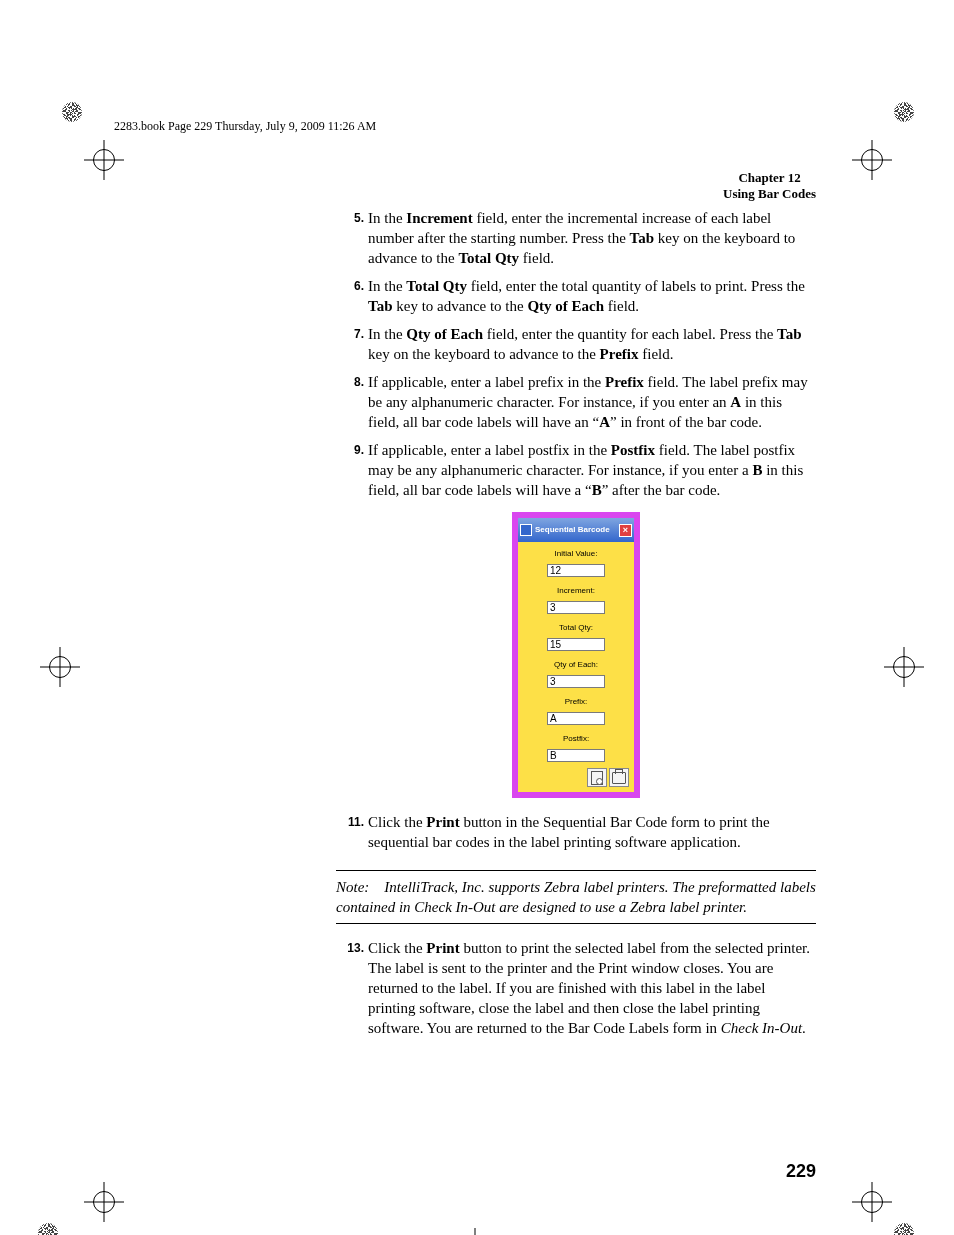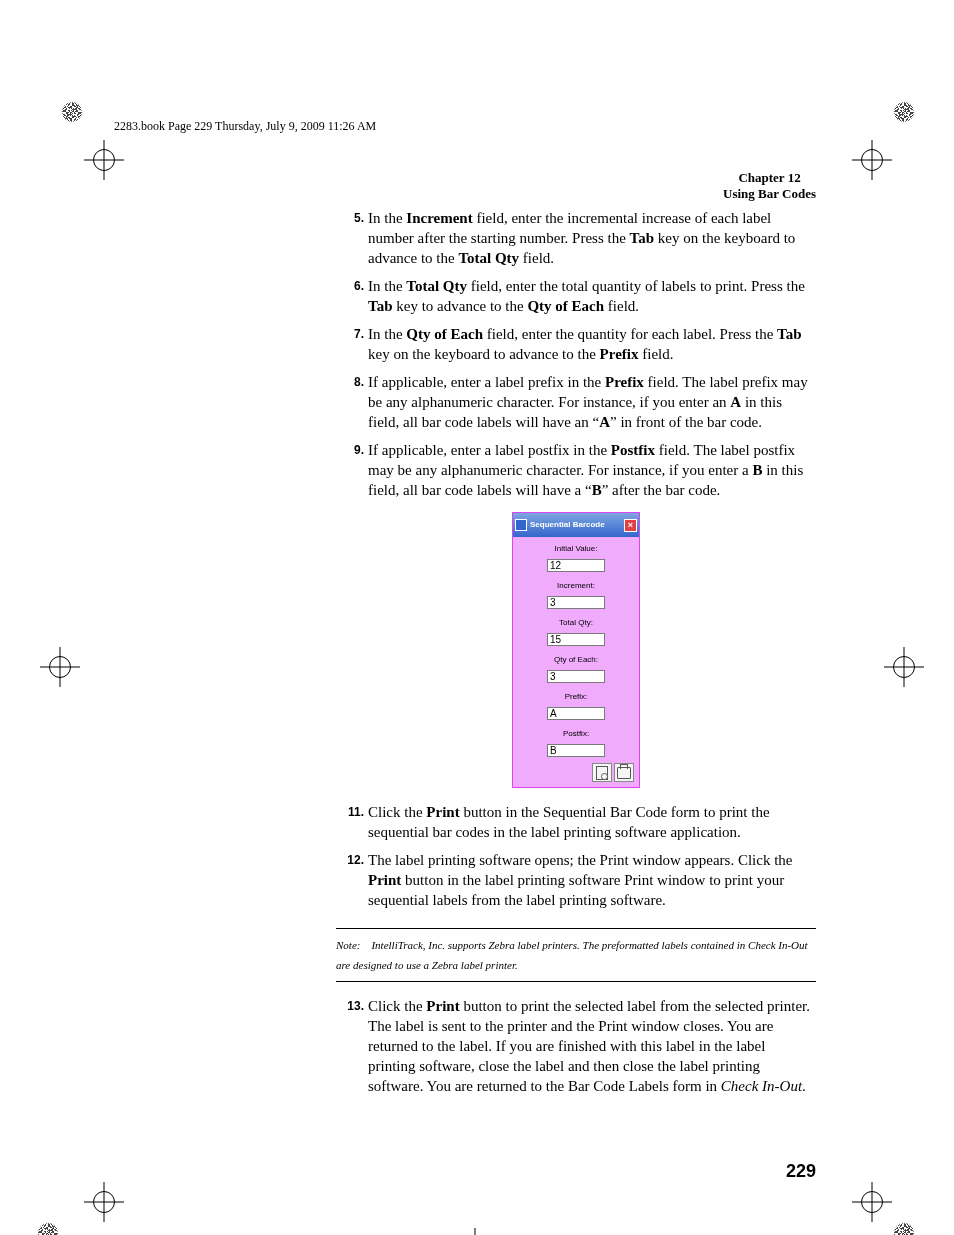--- a/index.html
+++ b/index.html
@@ -52,22 +52,22 @@
     line-height: 20px;
   }
   .step-text {
     flex: 1;
   }
   .dialog-img {
     margin: 12px auto 14px auto;
     width: 128px;
   }
   .dlg {
-    border: 1px solid #d946ef;
-    background: #f0abfc;
+    border: 6px solid #d946ef;
+    background: #fde047;
     font-family: Tahoma, sans-serif;
     font-size: 8px;
   }
   .dlg-title {
     display:flex;
     align-items:center;
     justify-content:space-between;
     background: linear-gradient(to bottom,#7fa5e0,#3366cc);
     color:#fff;
     padding:2px 2px;
@@ -96,21 +96,21 @@
   .dlg-btn {
     width:18px; height:17px; border:1px solid #888; background:#f5f5f5;
     display:flex; align-items:center; justify-content:center;
   }
   .hr {
     border-top:1px solid #000;
     margin: 18px 0 6px 0;
   }
   .note {
     font-style: italic;
-    font-size: 11px;
+    font-size: 15px;
     line-height: 20px;
     margin:0;
   }
   .page-num {
     position:absolute;
     right:138px;
     top:1161px;
     font-family: Arial, Helvetica, sans-serif;
     font-weight:bold;
     font-size:18px;
@@ -253,24 +253,20 @@
             <div class="print-icon"></div>
           </div>
       </div>
     </div>
   </div>
 
   <div class="step">
     <div class="step-num">11.</div>
     <div class="step-text">Click the <b>Print</b> button in the Sequential Bar Code form to print the sequential bar codes in the label printing software application.</div>
   </div>
-  <div class="step">
-    <div class="step-num">12.</div>
-    <div class="step-text">The label printing software opens; the Print window appears. Click the <b>Print</b> button in the label printing software Print window to print your sequential labels from the label printing software.</div>
-  </div>
 
   <div class="hr"></div>
   <p class="note">Note: IntelliTrack, Inc. supports Zebra label printers. The preformatted labels contained in Check In-Out are designed to use a Zebra label printer.</p>
   <div class="hr" style="margin-top:6px;margin-bottom:14px"></div>
 
   <div class="step">
     <div class="step-num">13.</div>
     <div class="step-text">Click the <b>Print</b> button to print the selected label from the selected printer. The label is sent to the printer and the Print window closes. You are returned to the label. If you are finished with this label in the label printing software, close the label and then close the label printing software. You are returned to the Bar Code Labels form in <i>Check In-Out</i>.</div>
   </div>
 

